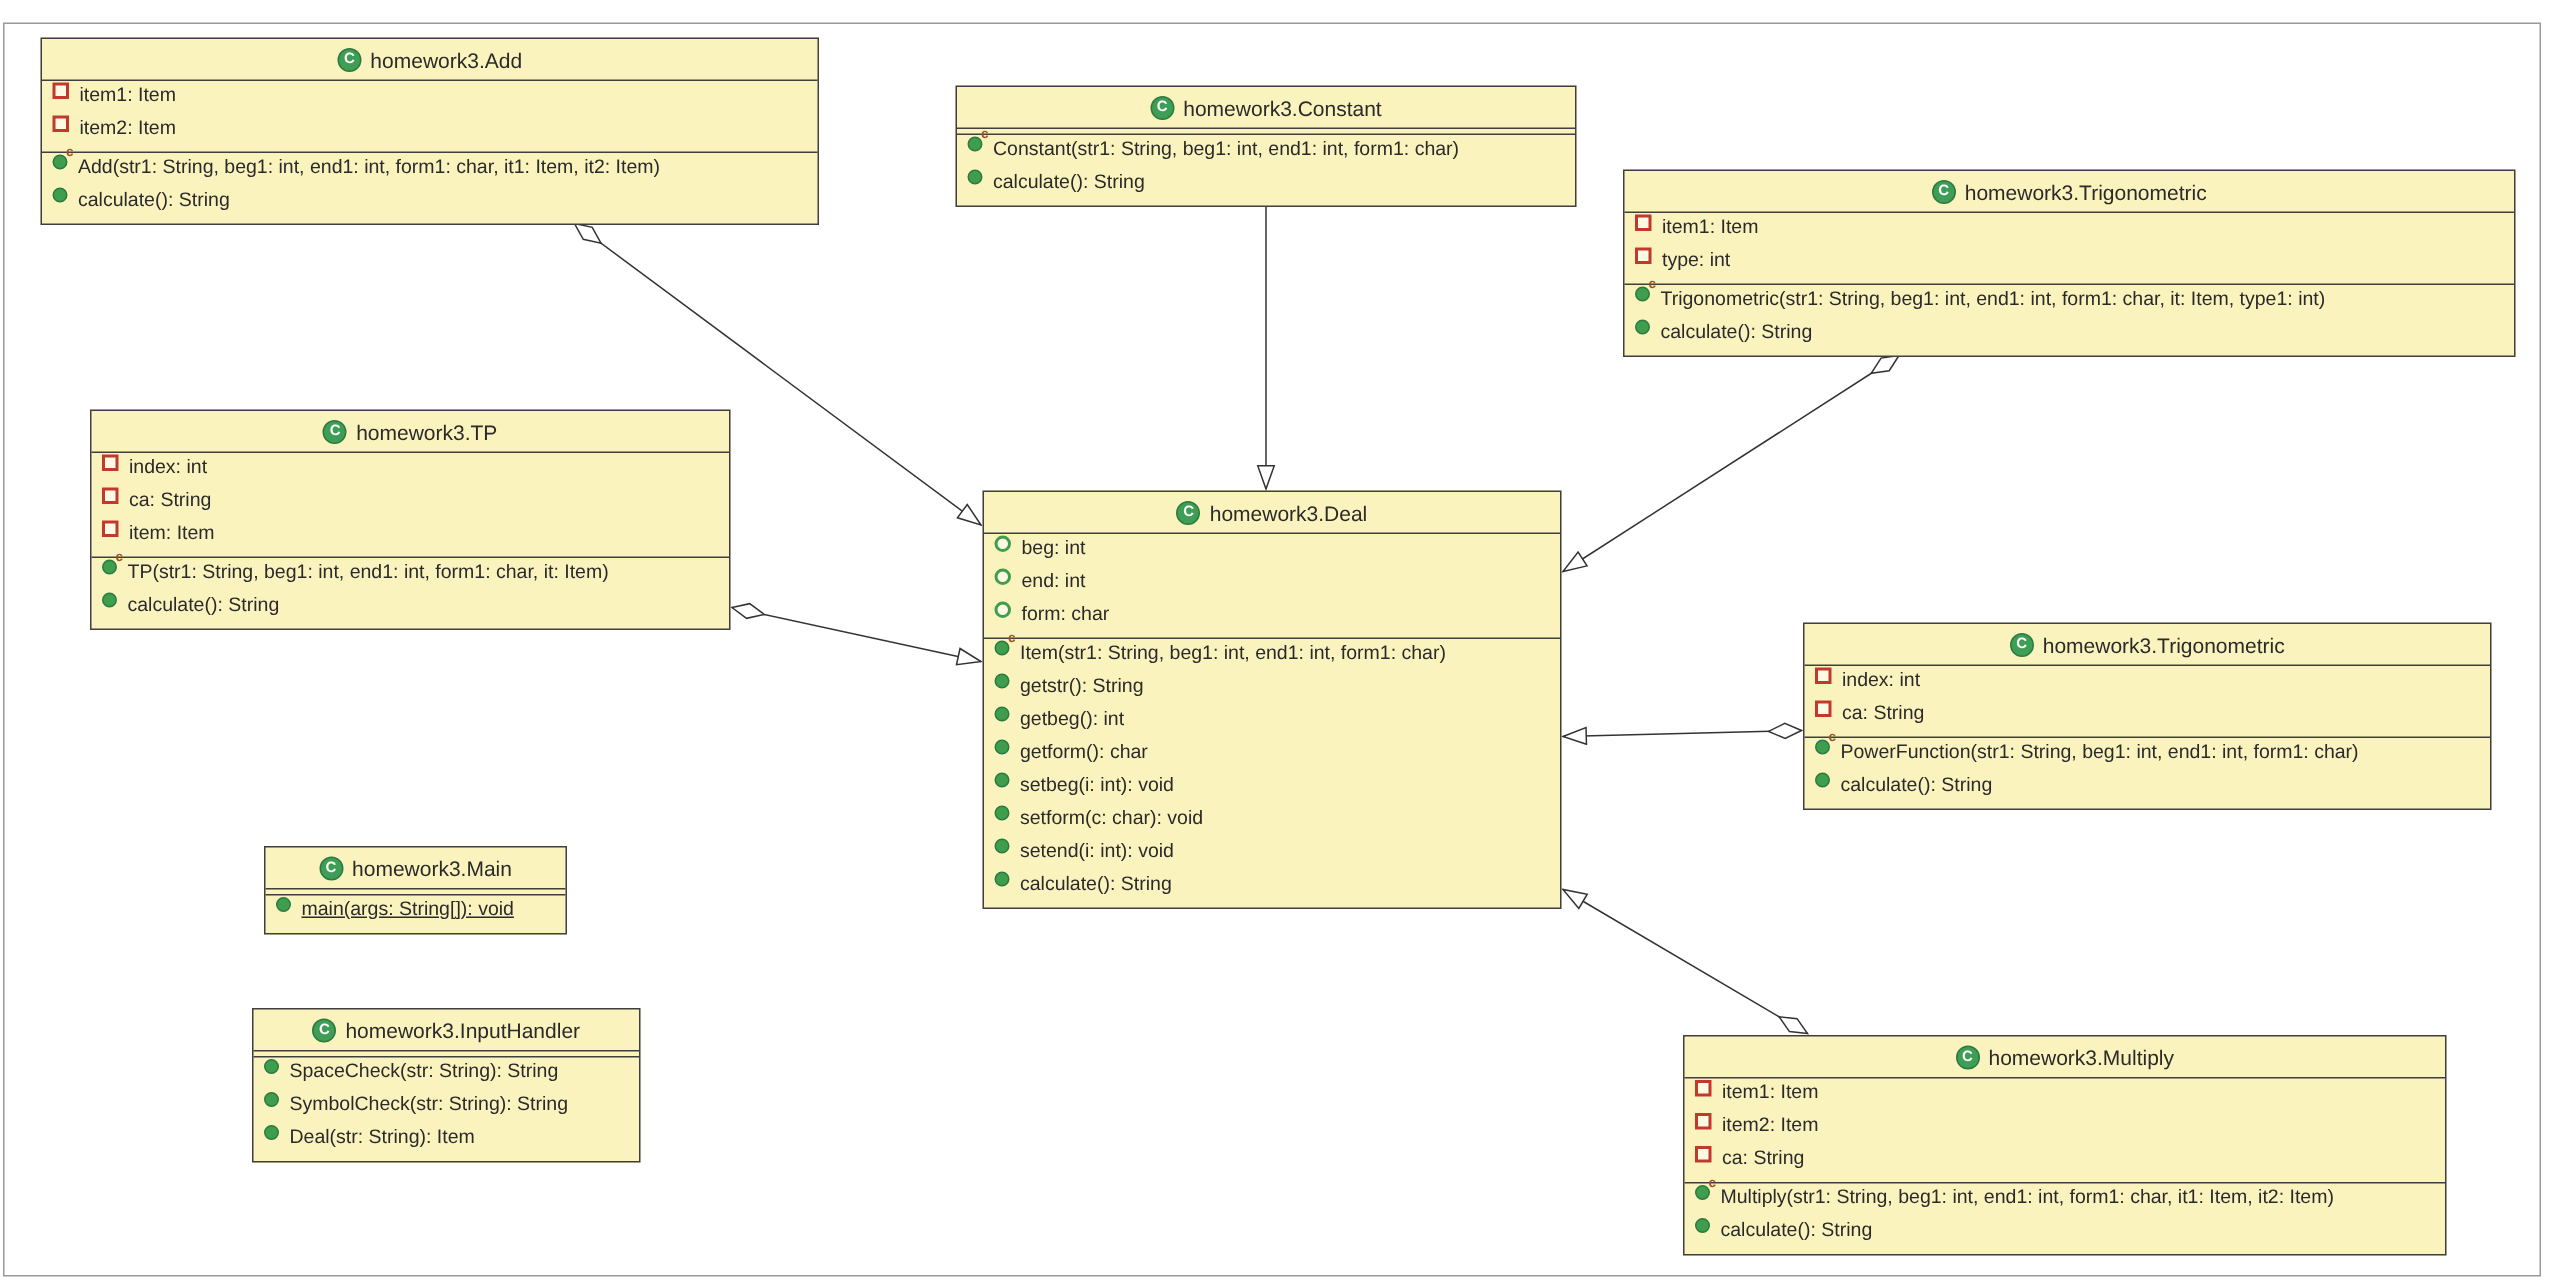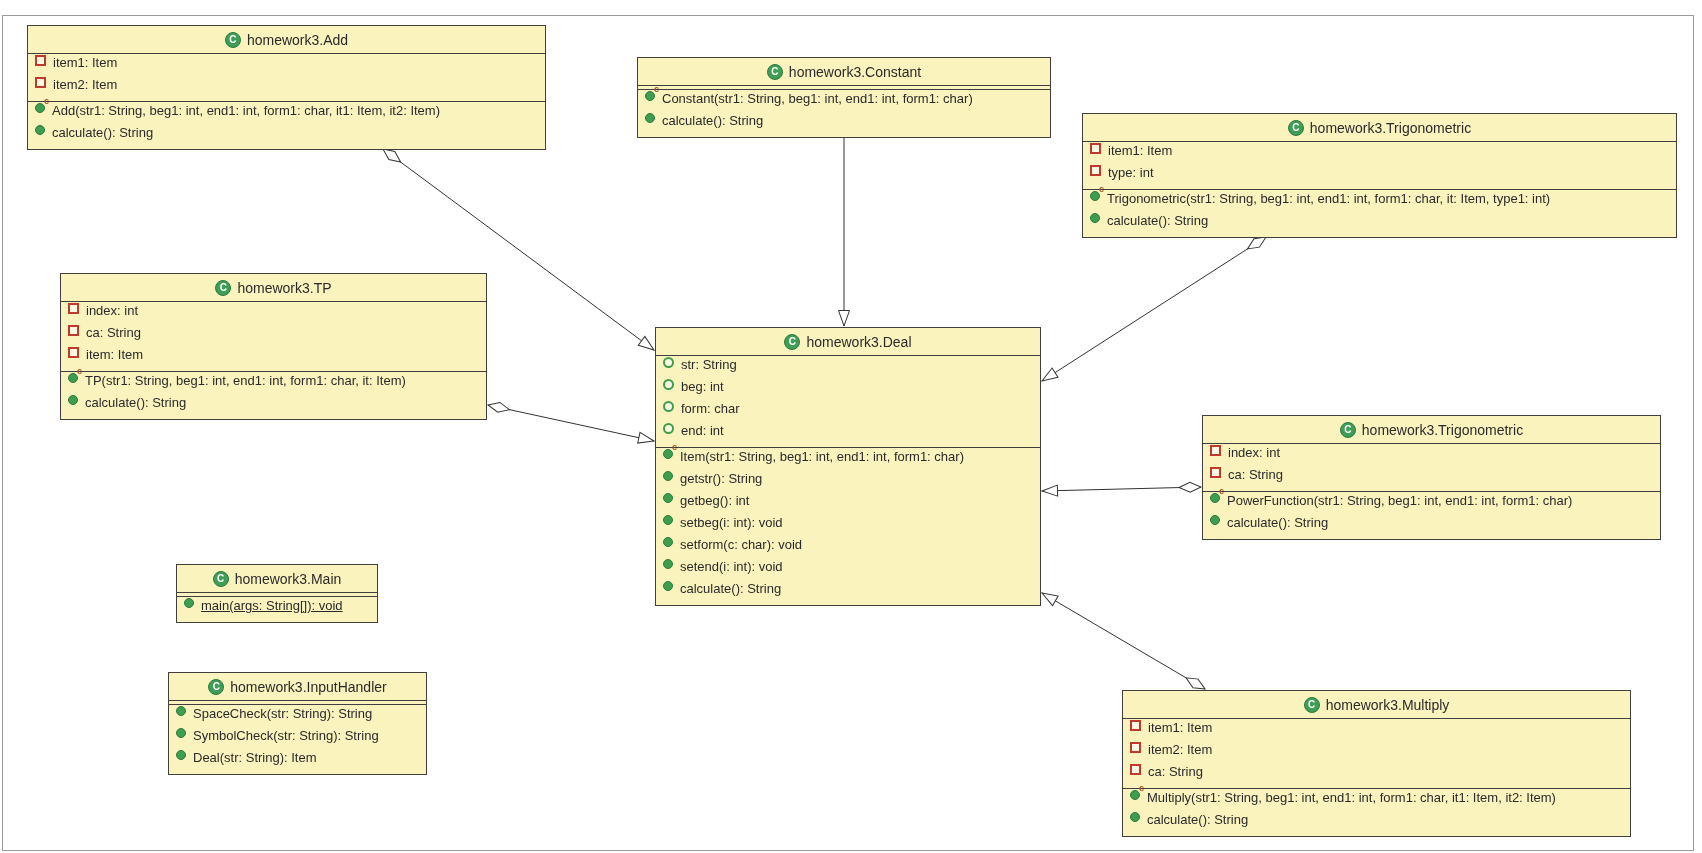--- a/index.html
+++ b/index.html
@@ -168,52 +168,52 @@
   </div>
 
   <div class="ubox" id="c-item">
     <div class="title">
       <span class="cicon">C</span>
       <span class="tname">homework3.Deal</span>
     </div>
     <div class="sec">
       <div class="row">
           <span class="ic f-pkg"></span>
-          <span class="txt">str: String</span>
+          <span class="txt">beg: int</span>
         </div>
       <div class="row">
           <span class="ic f-pkg"></span>
-          <span class="txt">beg: int</span>
+          <span class="txt">end: int</span>
         </div>
       <div class="row">
           <span class="ic f-pkg"></span>
           <span class="txt">form: char</span>
         </div>
-      <div class="row">
-          <span class="ic f-pkg"></span>
-          <span class="txt">end: int</span>
-        </div>
     </div>
     <div class="sec">
       <div class="row">
           <span class="ic m-pub ctor">
             <i>c</i>
           </span>
           <span class="txt">Item(str1: String, beg1: int, end1: int, form1: char)</span>
         </div>
       <div class="row">
           <span class="ic m-pub"></span>
           <span class="txt">getstr(): String</span>
         </div>
       <div class="row">
           <span class="ic m-pub"></span>
           <span class="txt">getbeg(): int</span>
         </div>
       <div class="row">
           <span class="ic m-pub"></span>
+          <span class="txt">getform(): char</span>
+        </div>
+      <div class="row">
+          <span class="ic m-pub"></span>
           <span class="txt">setbeg(i: int): void</span>
         </div>
       <div class="row">
           <span class="ic m-pub"></span>
           <span class="txt">setform(c: char): void</span>
         </div>
       <div class="row">
           <span class="ic m-pub"></span>
           <span class="txt">setend(i: int): void</span>
         </div>

